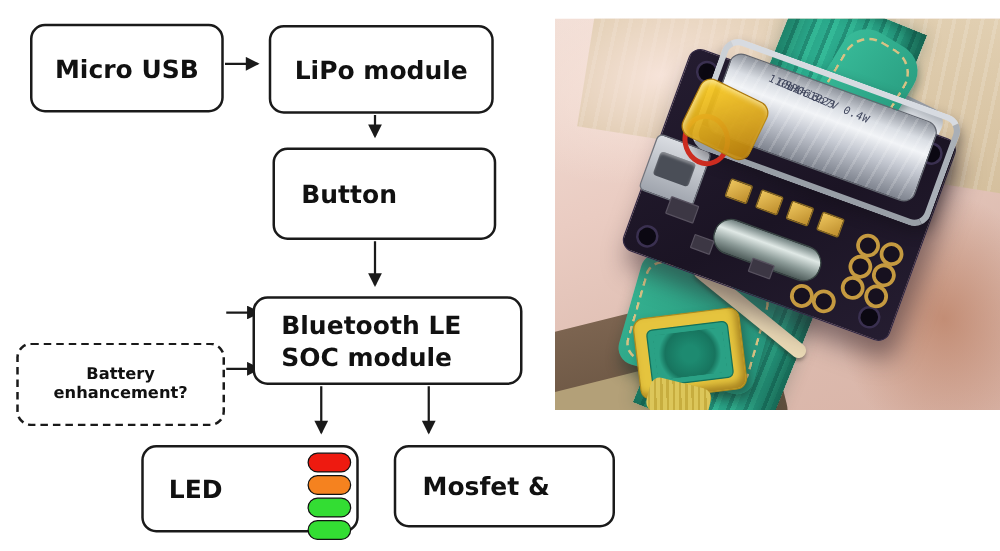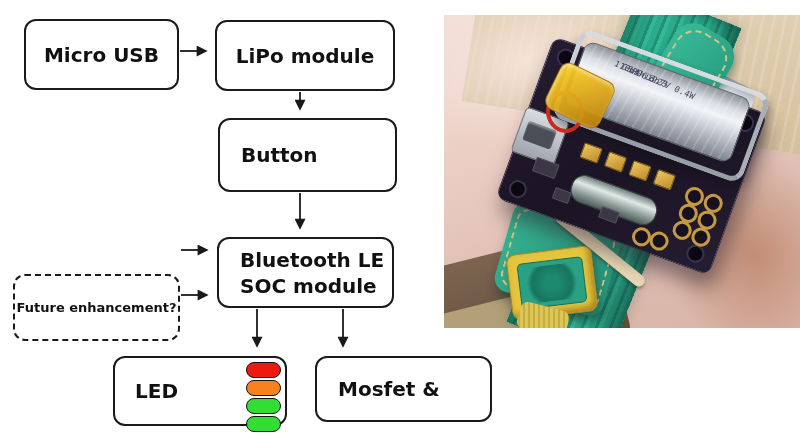--- a/index.html
+++ b/index.html
@@ -127,24 +127,24 @@
     <div class="box center" style="left:215px;top:20px;width:180px;height:71px">
       <span>LiPo module</span>
     </div>
 
     <div class="box leftpad" style="left:218px;top:118px;width:179px;height:74px">
       <span>Button</span>
     </div>
 
 
     <div class="box center dashed" style="left:13px;top:274px;width:167px;height:67px">
-      <span class="note">Future enhancement?</span>
-    </div>
-
-    <div class="box leftpad" style="left:217px;top:237px;width:177px;height:71px">
+      <span class="note">Battery enhancement?</span>
+    </div>
+
+    <div class="box leftpad" style="left:202px;top:237px;width:216px;height:71px">
       <span>Bluetooth LE</span>
       <span>SOC module</span>
     </div>
 
     <div class="box ledrow" style="left:113px;top:356px;width:174px;height:70px">
       <div class="ledtext">
         <span style="display:block">LED</span>
       </div>
       <div class="ledcol">
         <div class="led" style="background: rgb(238, 26, 16);"></div>

